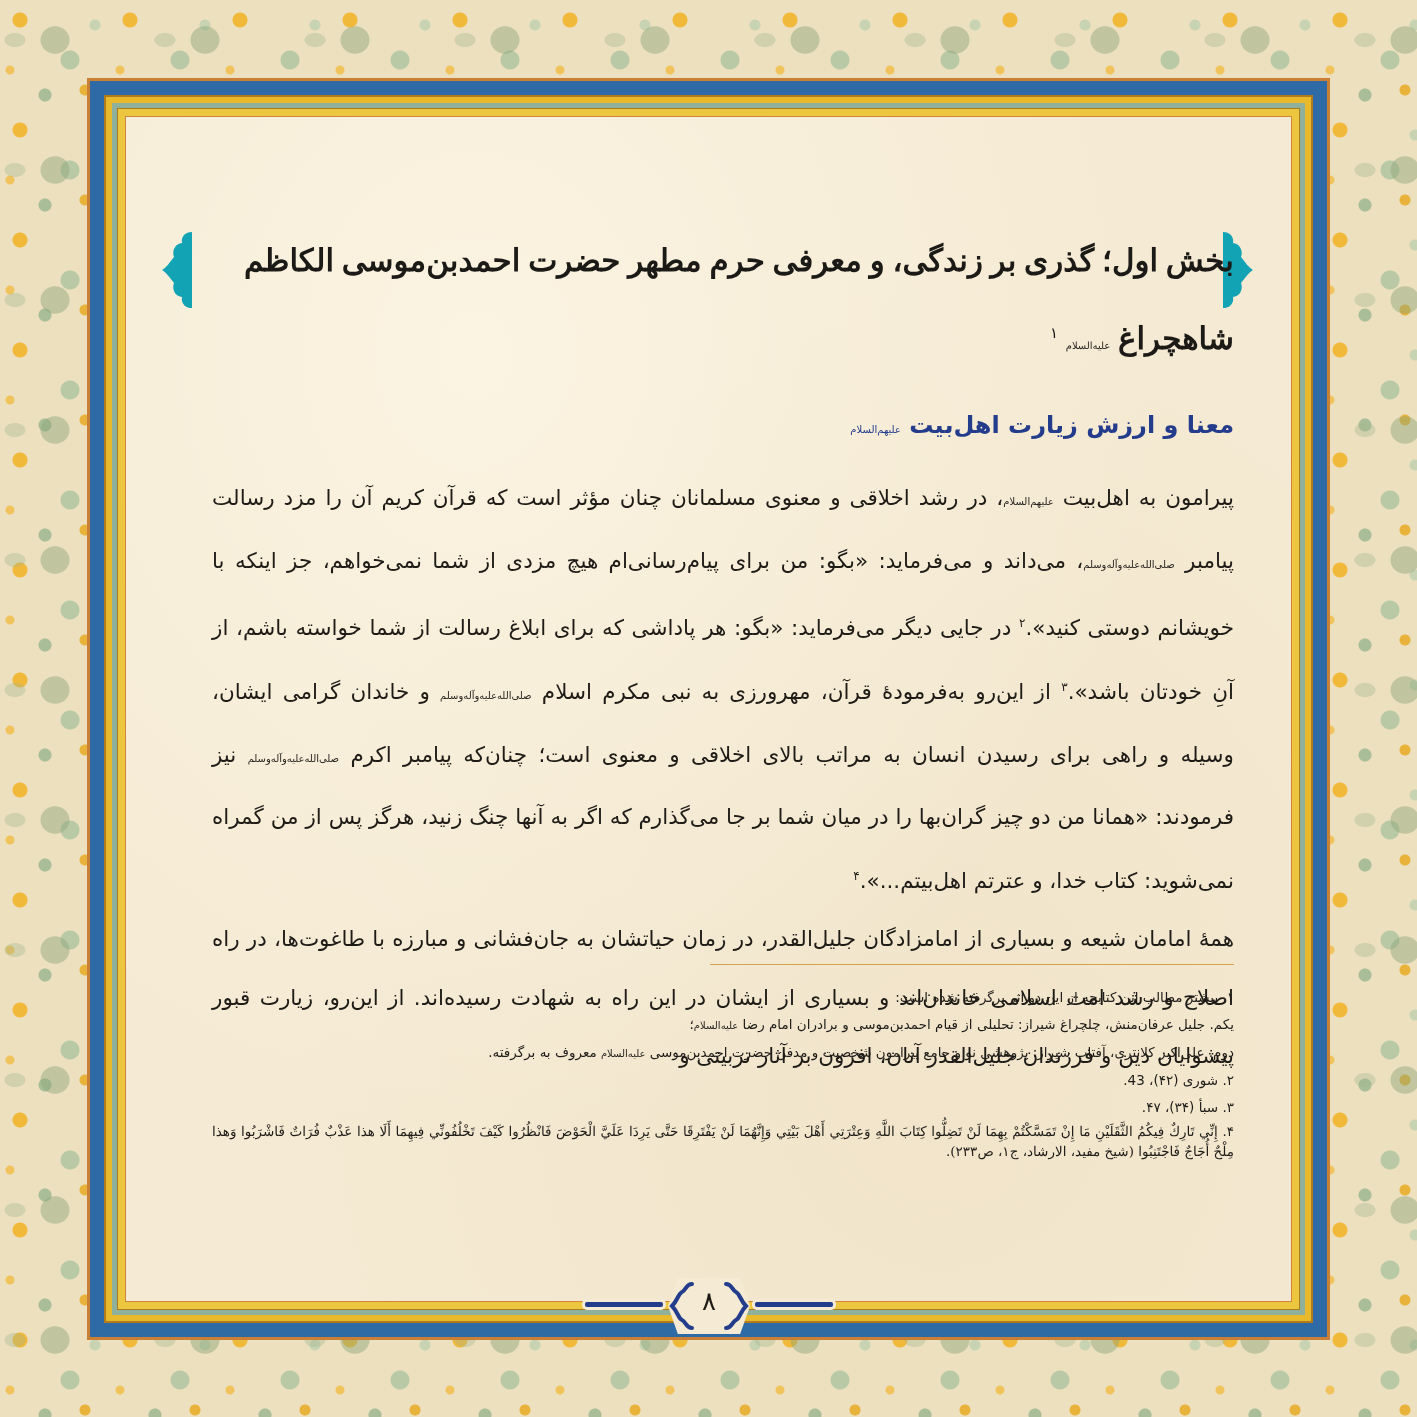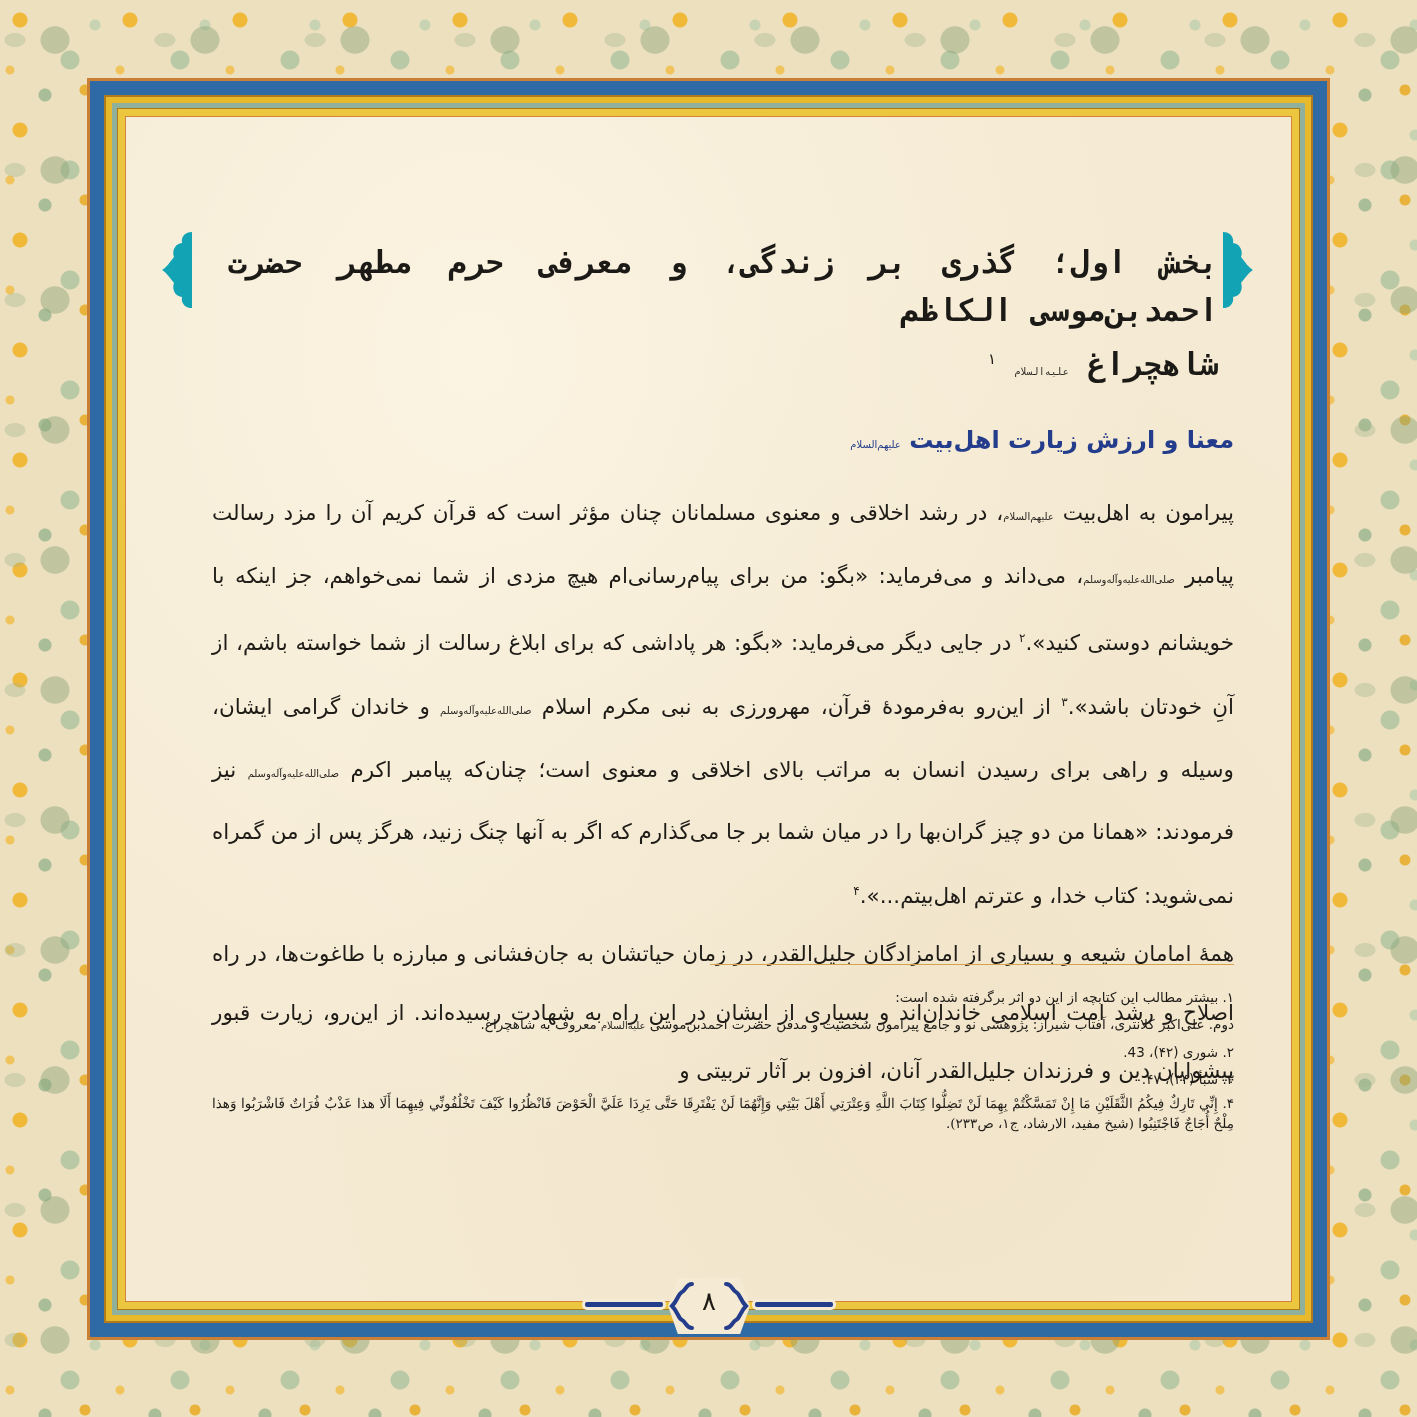--- a/index.html
+++ b/index.html
@@ -43,23 +43,23 @@
     .page {
       position: absolute; left: 126px; top: 117px; width: 1165px; height: 1184px;
       background: #f5ead3;
       background-image:
         radial-gradient(ellipse at 30% 20%, rgba(255,250,235,.6), transparent 60%),
         radial-gradient(ellipse at 70% 80%, rgba(235,220,190,.4), transparent 60%);
     }
     
     .content { position: absolute; left: 212px; top: 225px; width: 1022px; direction: rtl; }
     .chapter {
-      position: relative; font-family: Liberation Mono, monospace; font-weight: bold;
-      font-size: 31px; line-height: 48px; color: #1c1a17; text-align: justify;
-      text-align-last: right; margin: 16px;
+      position: relative; font-family: Liberation Serif, serif; font-weight: bold;
+      font-size: 31px; line-height: 72px; color: #1c1a17; text-align: justify;
+      text-align-last: right; margin: 0;
     }
     .chapter .sup { font-size: 15px; vertical-align: super; font-weight: normal; }
     .honorific { font-size: 10px; color: #2a2622; font-weight: normal; }
     .section-title {
       margin-top: 24px; font-weight: bold; font-size: 24px; line-height: 38px;
       color: #233d8c;
     }
     .section-title .honorific { color: #233d8c; }
     .body-text {
       margin-top: 6px; font-family: "DejaVu Sans", sans-serif;
@@ -141,22 +141,26 @@
   </div>
 
   <div class="body-text para2">همهٔ امامان شیعه و بسیاری از امامزادگان جلیل‌القدر، در زمان حیاتشان به جان‌فشانی و مبارزه با طاغوت‌ها، در راه اصلاح و رشد امت اسلامی خاندان‌اند و بسیاری از ایشان در این راه به شهادت رسیده‌اند. از این‌رو، زیارت قبور پیشوایان دین و فرزندان جلیل‌القدر آنان، افزون بر آثار تربیتی و</div>
 </div>
 
 <div class="separator"></div>
 
 <div class="footnotes">
   <div>۱. بیشتر مطالب این کتابچه از این دو اثر برگرفته شده است:</div>
   <div>
+    <span>یکم. جلیل عرفان‌منش، چلچراغ شیراز: تحلیلی از قیام احمدبن‌موسی و برادران امام رضا</span>
+    <span class="honorific">علیه‌السلام</span><span>؛</span>
+  </div>
+  <div>
     <span>دوم. علی‌اکبر کلانتری، آفتاب شیراز: پژوهشی نو و جامع پیرامون شخصیت و مدفن حضرت احمدبن‌موسی</span>
-    <span class="honorific">علیه‌السلام</span><span> معروف به شاهچراغ.</span>
+    <span class="honorific">علیه‌السلام</span><span> معروف به برگرفته.</span>
   </div>
   <div>۲. شوری (۴۲)، 43.</div>
   <div>۳. سبأ (۳۴)، ۴۷.</div>
   <div class="fn-arabic">۴. إِنِّي تَارِكٌ فِيكُمُ الثَّقَلَيْنِ مَا إِنْ تَمَسَّكْتُمْ بِهِمَا لَنْ تَضِلُّوا كِتَابَ اللَّهِ وَعِتْرَتِي أَهْلَ بَيْتِي وَإِنَّهُمَا لَنْ يَفْتَرِقَا حَتَّى يَرِدَا عَلَيَّ الْحَوْضَ فَانْظُرُوا كَيْفَ تَخْلُفُونِّي فِيهِمَا أَلَا هذا عَذْبٌ فُرَاتٌ فَاشْرَبُوا وَهذا مِلْحٌ أُجَاجٌ فَاجْتَنِبُوا (شیخ مفید، الارشاد، ج۱، ص۲۳۳).</div>
 </div>
 
 <div class="pagebar">
   <div class="line-l"></div>
   <div class="line-r"></div>
   <div class="medallion"></div>

